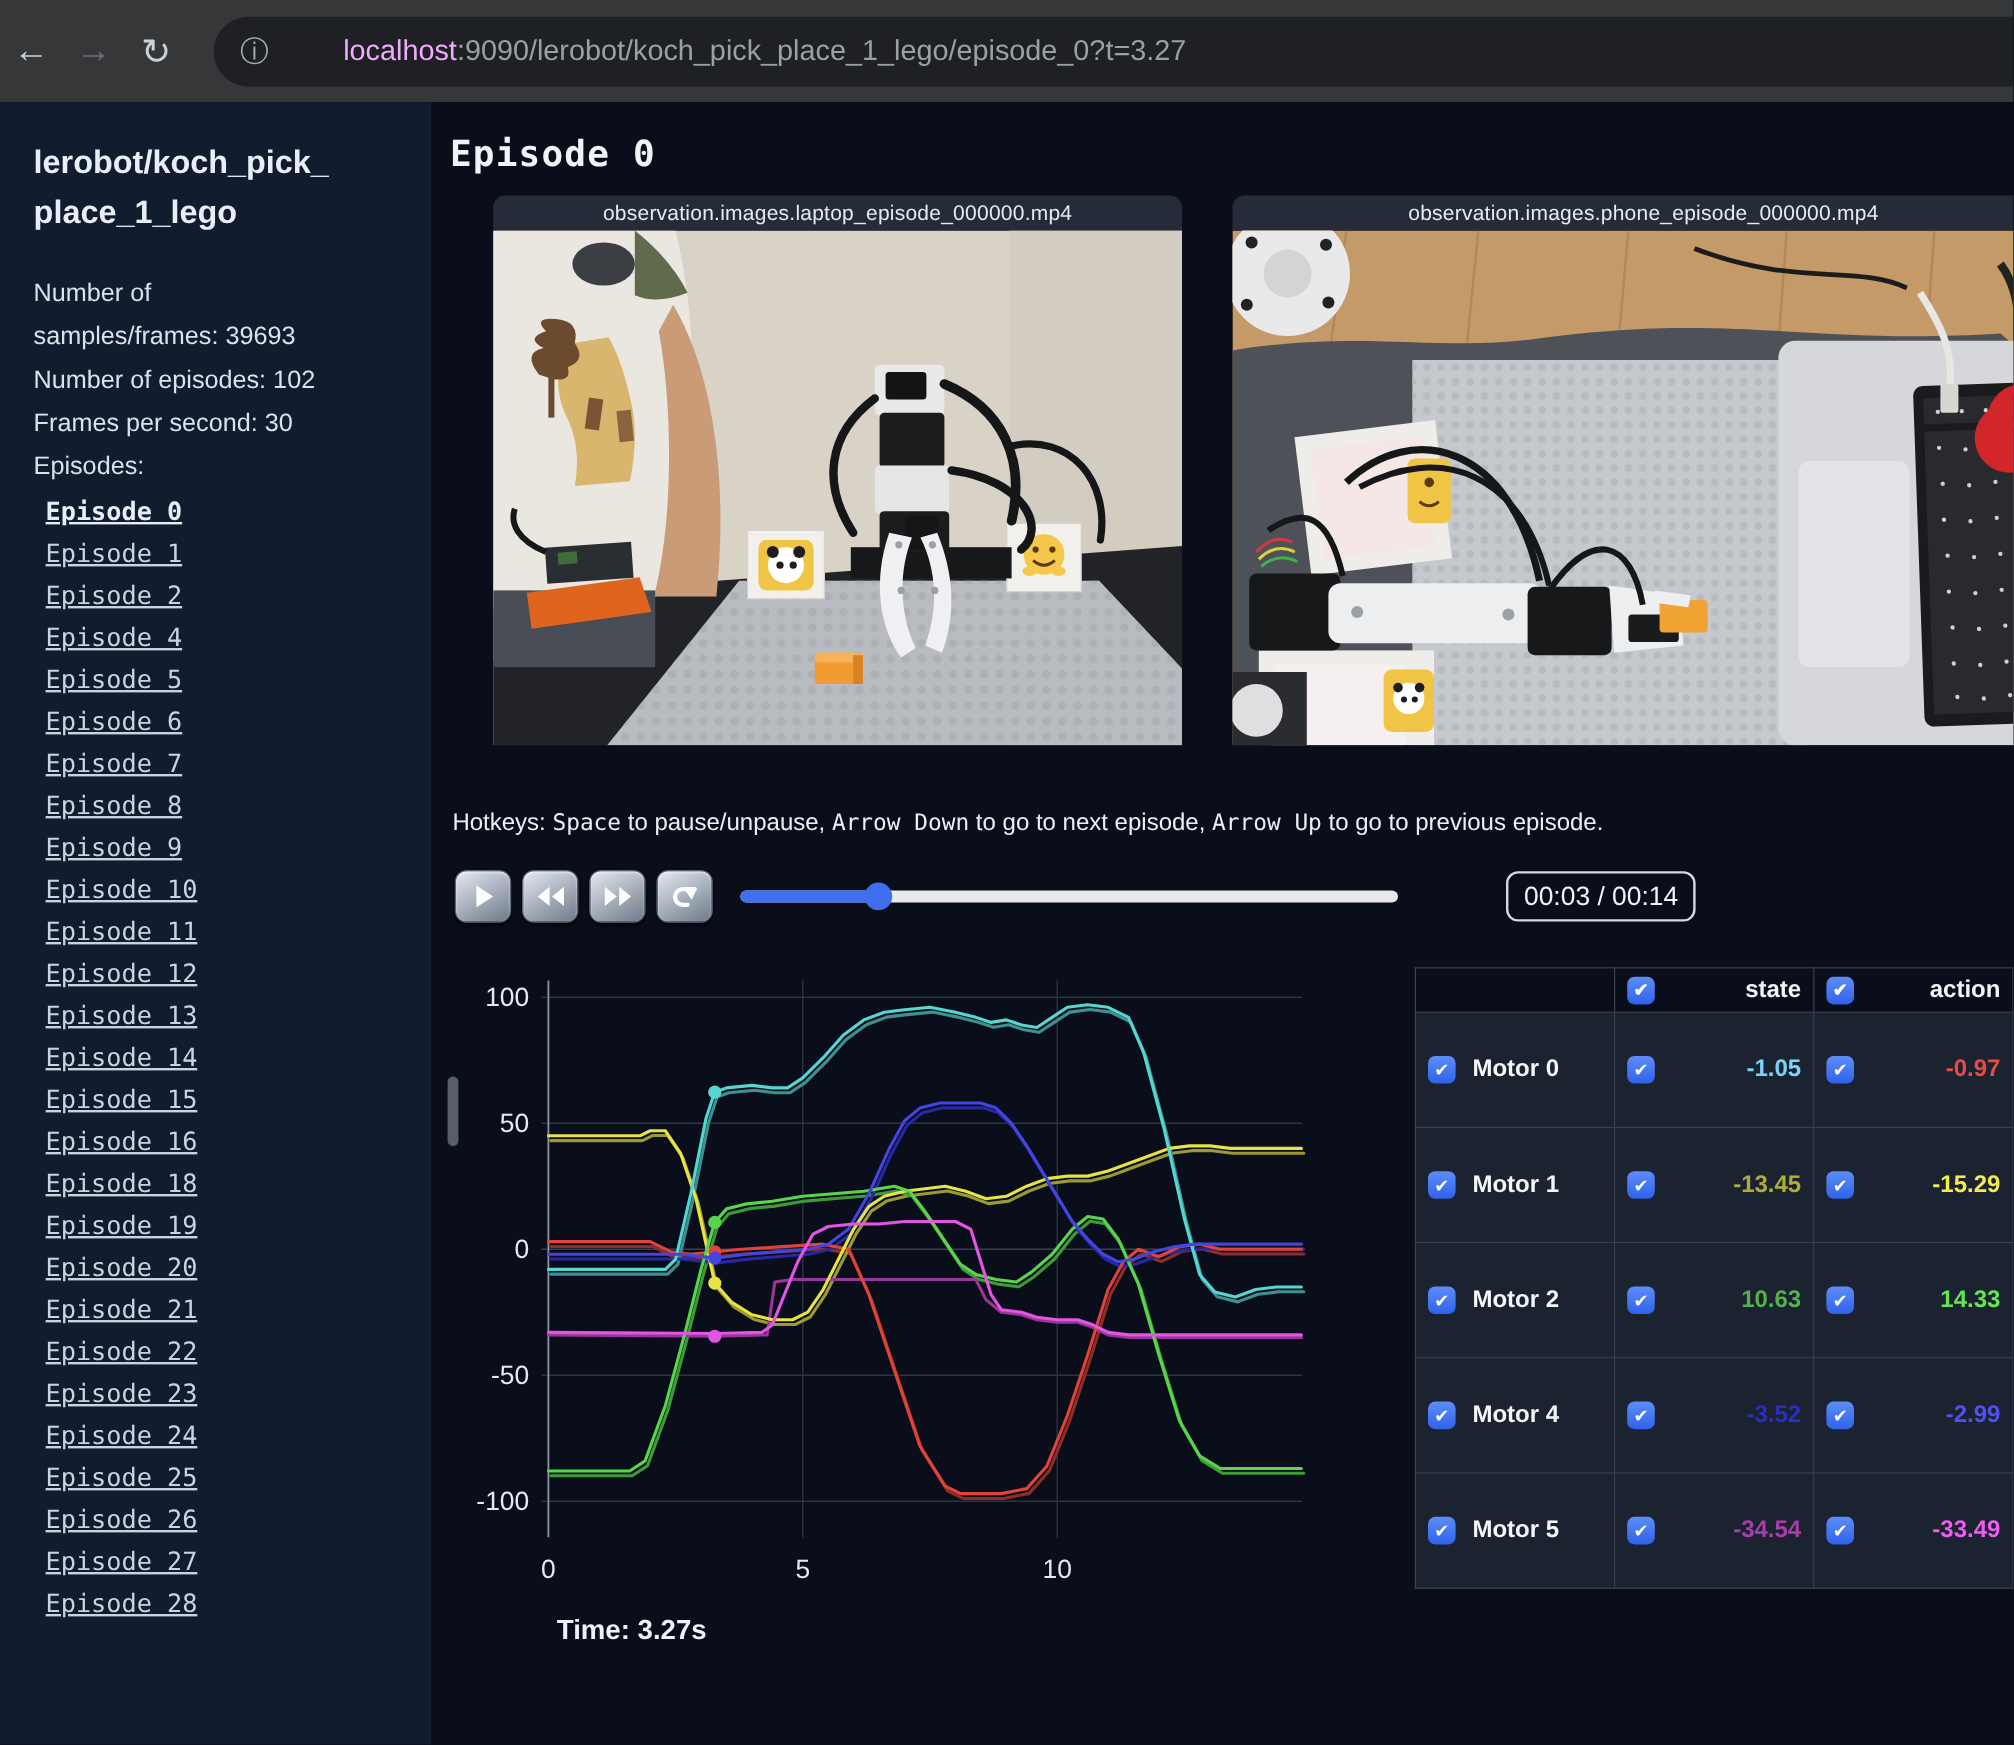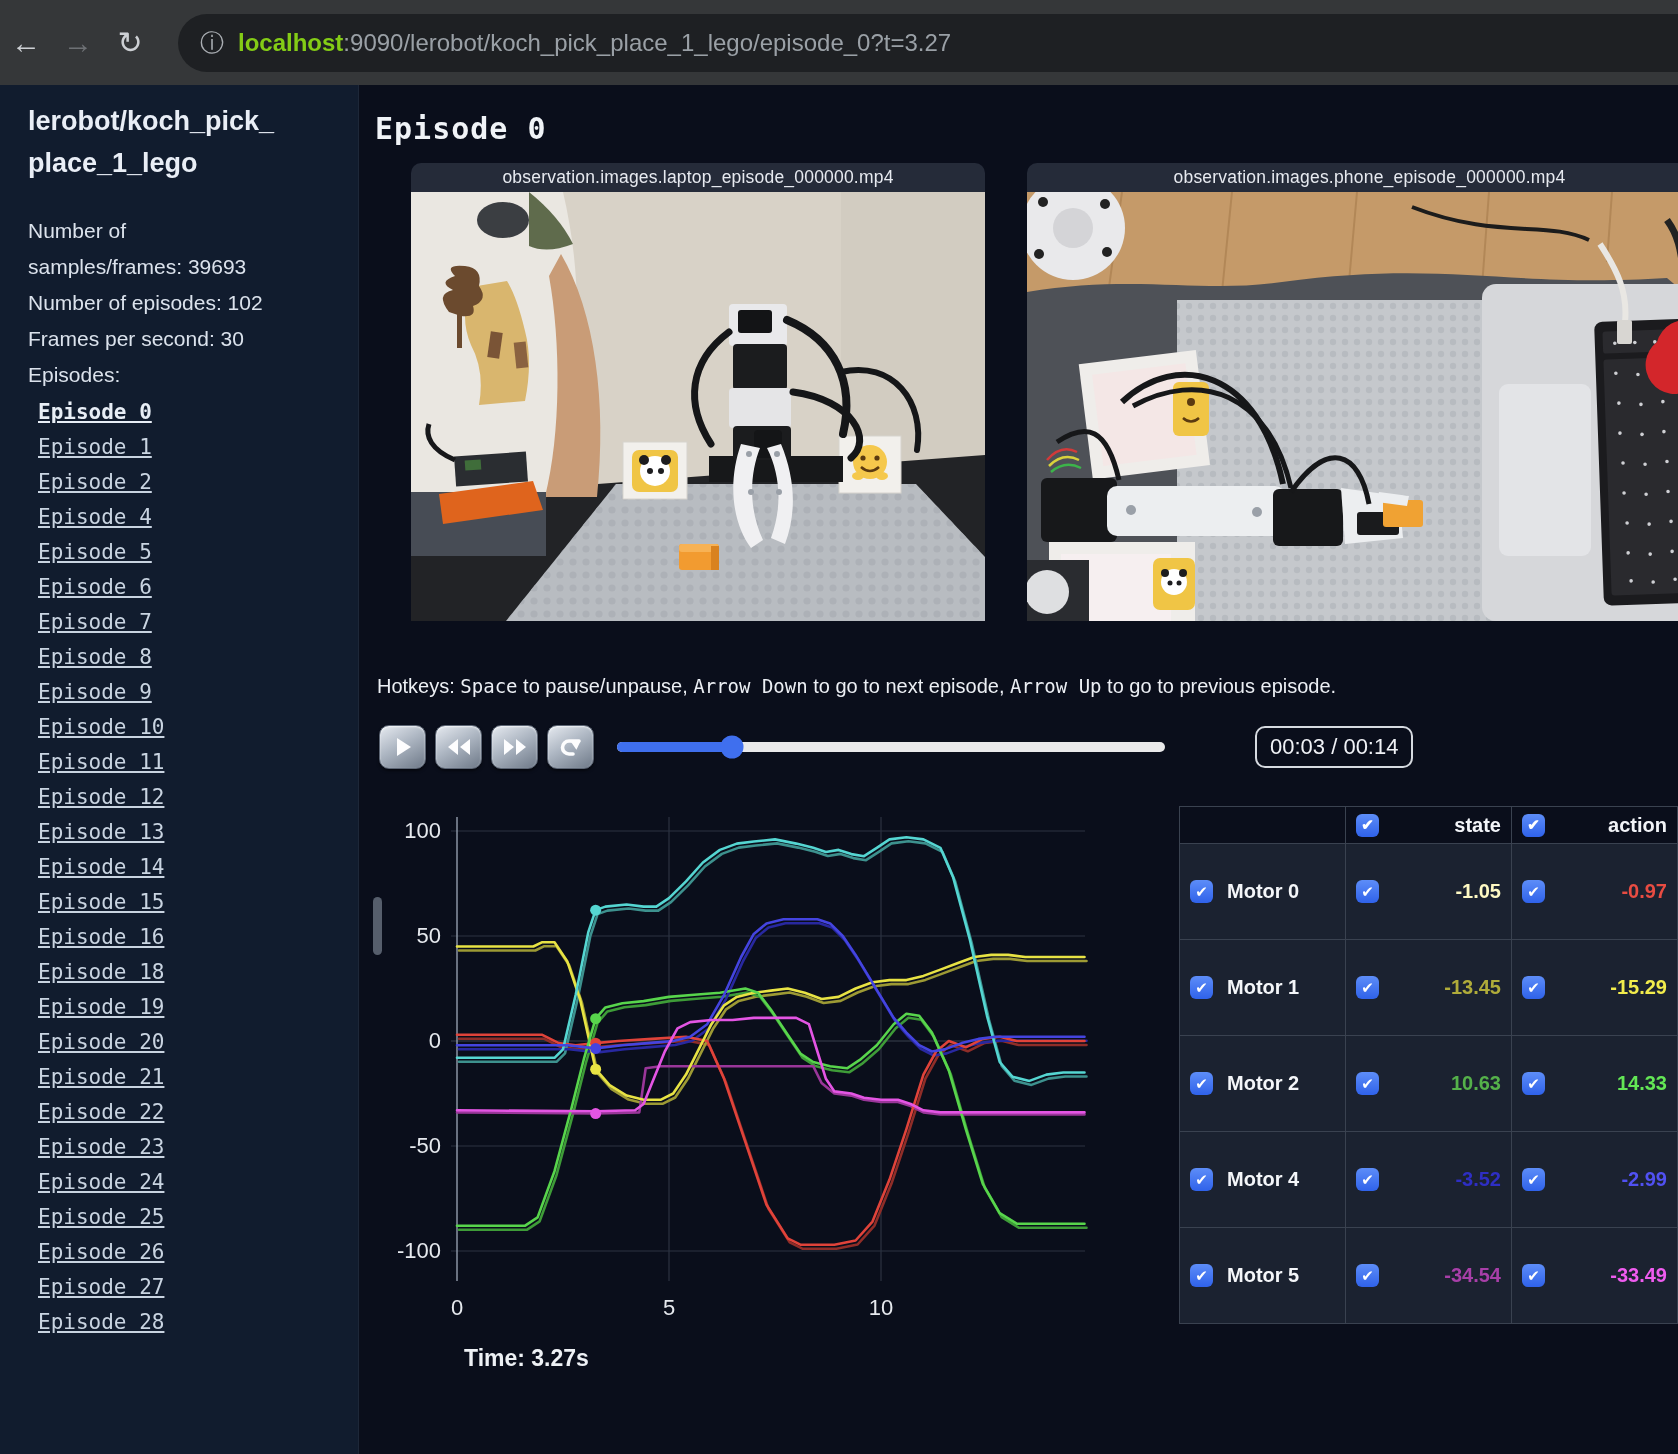--- a/index.html
+++ b/index.html
@@ -4,25 +4,25 @@
 <style>
   html,body{margin:0;padding:0;background:#0a0e1b;font-family:"Liberation Sans",sans-serif;}
   .stage{position:relative;width:1678px;height:1454px;overflow:hidden;background:#0a0e1b;}
   
   .chrome{height:85px;background:#353739;display:flex;align-items:center;}
   .nav-ic{font-size:30px;color:#cdd0d4;width:52px;text-align:center;flex:0 0 auto;cursor:pointer;}
   .nav-ic.fwd{color:#6e7175;}
   .url-pill{flex:1;height:58px;background:#1e2023;border-radius:29px 0 0 29px;margin-left:22px;display:flex;align-items:center;overflow:hidden;}
   .info-ic{font-size:24px;color:#a9adb2;margin:0 14px 0 22px;}
   .url{font-size:24px;color:#9aa0a6;white-space:nowrap;}
-  .url b{color:#84cc16;font-weight:bold;}
+  .url b{color:#f0abfc;font-weight:normal;margin-left:48px;}
   
   .page{display:flex;height:1369px;}
   .sidebar{width:358px;flex:0 0 auto;background:#111c2e;color:#dde4ee;overflow:hidden;border-right:1px solid rgba(255,255,255,.05);}
-  .sb-inner{padding:16px 24px 0 28px;}
+  .sb-inner{padding:30px 24px 0 28px;}
   .sb-title{font-size:27px;font-weight:bold;color:#e9eef6;line-height:1.55;word-break:break-all;width:250px;}
   .sb-info{margin-top:28px;font-size:21px;line-height:36px;width:255px;color:#dbe2ec;}
   .ep-list{margin-top:2px;padding-left:10px;display:flex;flex-direction:column;}
   .ep-list a{font-family:"DejaVu Sans Mono",monospace;font-size:21px;line-height:35px;color:#c9d4e1;text-decoration:underline;cursor:pointer;white-space:nowrap;}
   .ep-list a.active{font-weight:bold;color:#e8eef6;}
   .main{position:relative;flex:1;background:#0a0e1b;}
   .scroll-thumb{position:absolute;left:14px;top:812px;width:9px;height:58px;border-radius:5px;background:#565e6c;}
   
   h1.ep-head{margin:26px 0 0 16px;font-family:"DejaVu Sans Mono",monospace;font-size:30px;font-weight:bold;color:#f0f3f7;letter-spacing:1px;}
   .videos{display:flex;gap:6px;margin:17px 0 0 16px;}
@@ -413,21 +413,21 @@
               <tr>
                 <td>
                   <div class="rcell">
                     <span class="cb"></span>
                     <span class="mlabel">Motor 0</span>
                   </div>
                 </td>
                 <td>
                   <div class="rcell">
                     <span class="cb"></span>
-                    <span class="mval" style="color:#fef9c3">-1.05</span>
+                    <span class="mval" style="color:#7dd3fc">-1.05</span>
                   </div>
                 </td>
                 <td>
                   <div class="rcell">
                     <span class="cb"></span>
                     <span class="mval" style="color:#e84c42">-0.97</span>
                   </div>
                 </td>
               </tr>
               <tr>

